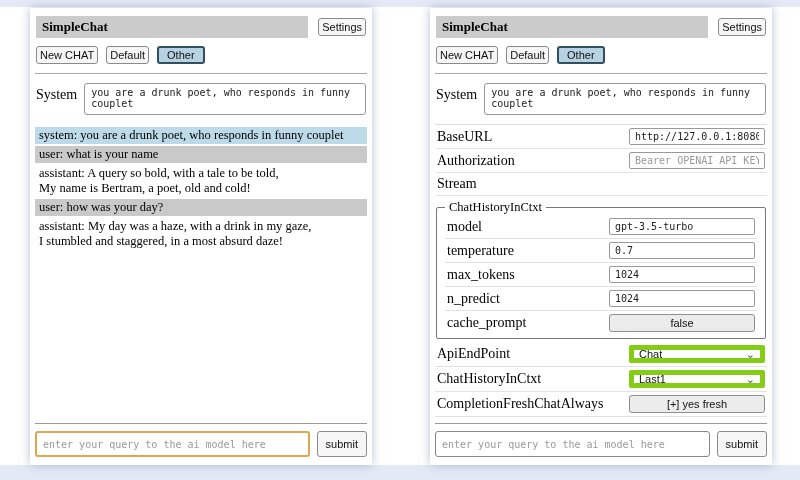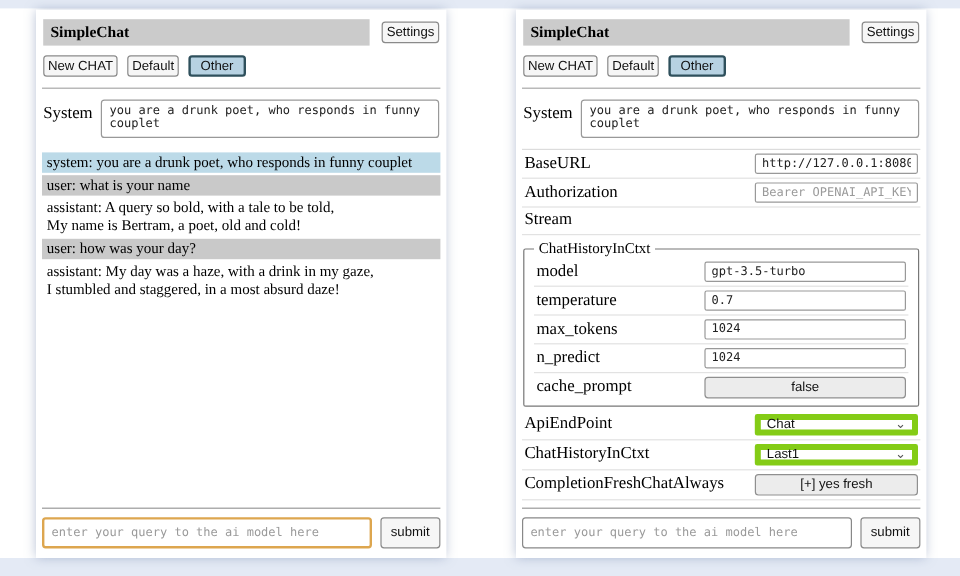--- a/index.html
+++ b/index.html
@@ -54,21 +54,21 @@
     font-family:"DejaVu Sans Mono",monospace;font-size:10px;padding:1px 5px;color:#222;}
   .ctl-btn{height:18px;background:#ececec;border:1px solid #8f8f8f;border-radius:3px;
     font-family:"Liberation Sans",sans-serif;font-size:11px;padding:0;color:#111;}
   .ctl-select{height:18px;border:5px solid #84cc16;border-radius:2px;background:#fff;
     display:flex;align-items:center;justify-content:space-between;padding:0 5px;
     font-family:"Liberation Sans",sans-serif;font-size:11px;color:#111;}
   .chev{color:#555;font-size:11px;line-height:1;}
   fieldset.aro{border:1px solid #777;border-radius:2px;margin:4px 1px 3px;padding:0 8px 3px;}
   fieldset.aro legend{font-size:12.5px;padding:0 4px;}
   fieldset.aro .srow:last-child{border-bottom:none;}
-  fieldset.aro .ctl{width:168px;}
+  fieldset.aro .ctl{width:146px;}
 </style>
 </head>
 <body>
 
 <div class="strip top"></div>
 <div class="strip bottom"></div>
 
 <div class="panel left">
   <div class="titlebar-row">
     <div class="titlebar">SimpleChat</div>

